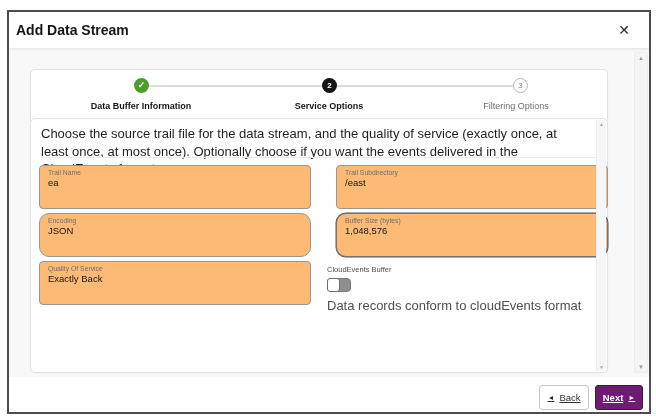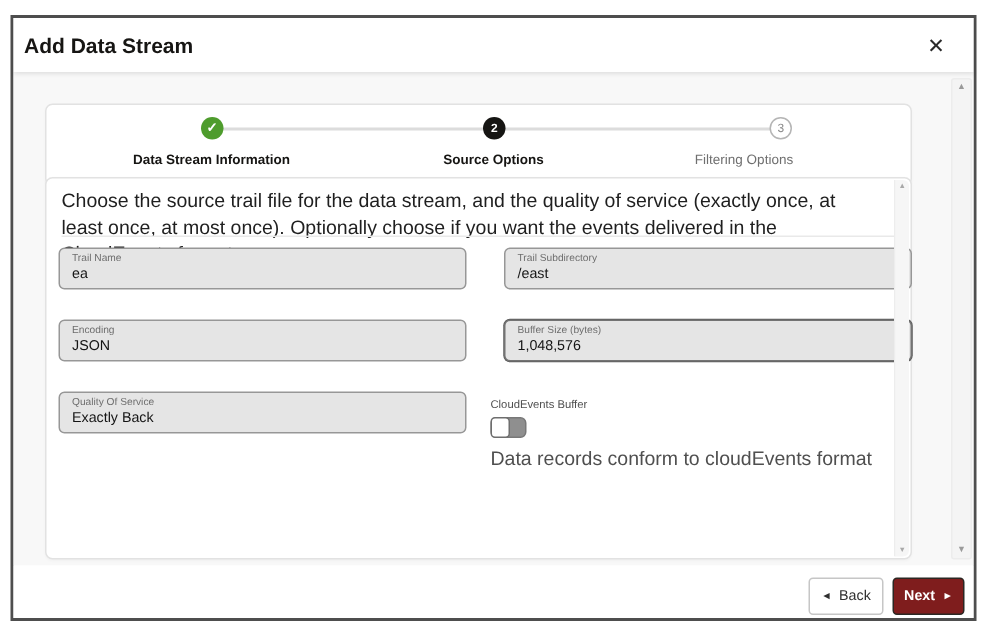--- a/index.html
+++ b/index.html
@@ -39,48 +39,48 @@
   .step-upcoming { background:#fff; border:1px solid #b5b5b5; color:#8a8a8a; line-height:13px; font-weight:normal; }
   .step-label { position:absolute; top:31px; transform:translateX(-50%); white-space:nowrap;
                 font-size:9px; font-weight:bold; color:#161513; }
   .step-label.upcoming { font-weight:normal; color:#6f6f6f; }
 
   
   .instructions { position:absolute; left:10px; top:6px; width:545px; font-size:13px;
                   line-height:1.35; color:#1f1f1f; }
   .divider { position:absolute; left:10px; top:38px; width:557px; height:1px; background:#e9e9e9; }
 
-  .field { position:absolute; height:28px; width:272px; background:#e5e5e5;
+  .field { position:absolute; height:44px; width:272px; background:#fdba74;
            border:1px solid #979797; border-radius:4px; padding:3px 8px 18px 8px; cursor:text; }
   .field .flabel { font-size:6.8px; color:#6e6e6e; line-height:8px; white-space:nowrap; }
   .field .fvalue { font-size:9.5px; color:#141414; line-height:12px; white-space:nowrap; }
   .field.focused { border:1px solid #737373; box-shadow:0 0 0 0.5px #5a5a5a; }
   .col-l { left:8px; } .col-r { left:305px; }
-  .row-1 { top:46px; } .row-2 { top:94px; } .row-3 { top:142px; }
+  .row-1 { top:46px; } .row-2 { top:94px;border-radius:10px; } .row-3 { top:142px; }
 
   .ce-label  { position:absolute; left:296px; top:146px; font-size:7.5px; color:#4f4f4f; }
   .toggle { position:absolute; left:296px; top:159px; width:24px; height:14px;
             background:#8f8f8f; border:1px solid #787878; border-radius:4px; cursor:pointer; }
   .toggle .knob { position:absolute; left:-1px; top:-1px; width:13px; height:14px;
                   background:#fff; border:1px solid #6e6e6e; border-radius:3px; }
   .ce-helper { position:absolute; left:296px; top:179px; font-size:13px; color:#4f4f4f; white-space:nowrap; }
 
   
   .inner-scroll { position:absolute; right:1px; top:1px; bottom:1px; width:10px;
                   background:#f6f6f6; border-left:1px solid #ededed; border-radius:0 4px 4px 0; }
   .inner-scroll .arr { position:absolute; left:0; right:0; text-align:center; font-size:5px; color:#a8a8a8; }
   .inner-scroll .arr.up { top:1px; } .inner-scroll .arr.down { bottom:1px; }
 
   
   .dlg-footer { position:absolute; left:0; right:0; bottom:0; height:35px; background:#fff; }
   .btn { position:absolute; top:8px; height:25px; border-radius:3px; font-size:9.5px;
-         display:flex; align-items:center; justify-content:center; gap:5px; cursor:pointer; }
+         display:flex; align-items:center; justify-content:center; gap:5px; cursor:pointer;text-decoration:underline; }
   .btn .tri { font-size:7px; line-height:1; }
   .btn-back { right:60px; width:50px; background:#fff; border:1px solid #c6c6c6; color:#2f2f2f; }
-  .btn-next { right:6px; width:48px; background:#7f1d1d; border:1px solid #2b2723;
+  .btn-next { right:6px; width:48px; background:#701a75; border:1px solid #2b2723;
               color:#fff; font-weight:bold; }
 </style>
 </head>
 <body>
 
 <div class="frame">
 
   <div class="dlg-header">
     <div class="dlg-title">Add Data Stream</div>
     <div class="dlg-close">✕</div>
@@ -88,23 +88,23 @@
 
   <div class="dlg-body">
 
     <div class="card stepper-card">
       <div class="step-line"></div>
 
       <div class="step-circle step-complete" style="left:103px;">✓</div>
       <div class="step-circle step-current" style="left:291px;">2</div>
       <div class="step-circle step-upcoming" style="left:482px;">3</div>
 
-      <div class="step-label" style="left:110px;">Data Stream Information</div>
-      <div class="step-label" style="left:298px;">Source Options</div>
-      <div class="step-label upcoming" style="left:465px;">Filtering Options</div>
+      <div class="step-label" style="left:110px;">Data Buffer Information</div>
+      <div class="step-label" style="left:298px;">Service Options</div>
+      <div class="step-label upcoming" style="left:485px;">Filtering Options</div>
     </div>
 
     <div class="card form-card">
       <div class="instructions">Choose the source trail file for the data stream, and the quality of service (exactly once, at least once, at most once). Optionally choose if you want the events delivered in the CloudEvents format.</div>
       <div class="divider"></div>
 
       <div class="field col-l row-1">
         <div class="flabel">Trail Name</div>
         <div class="fvalue">ea</div>
       </div>

